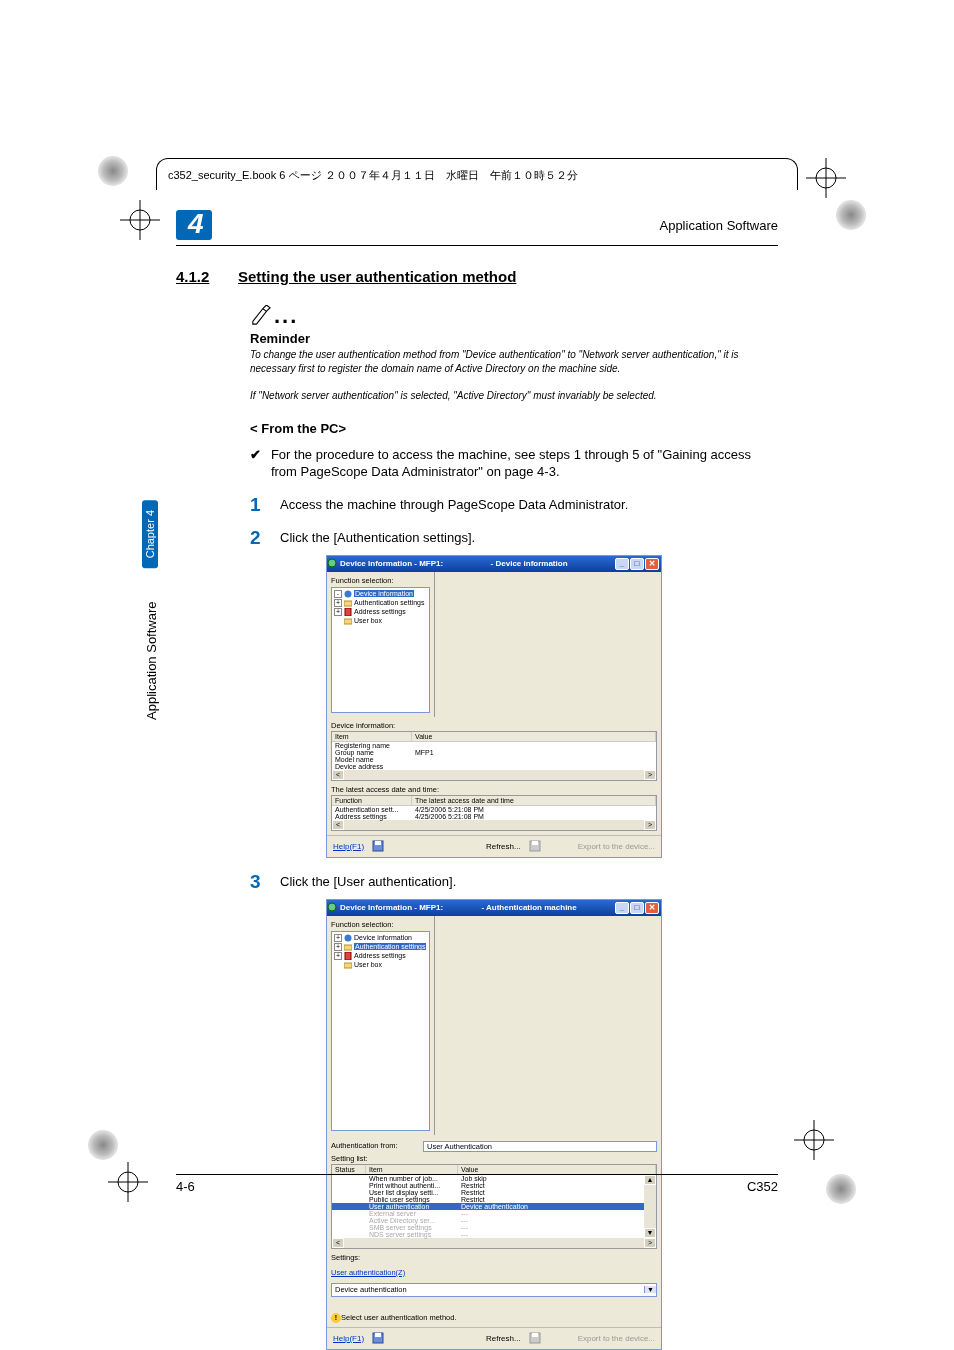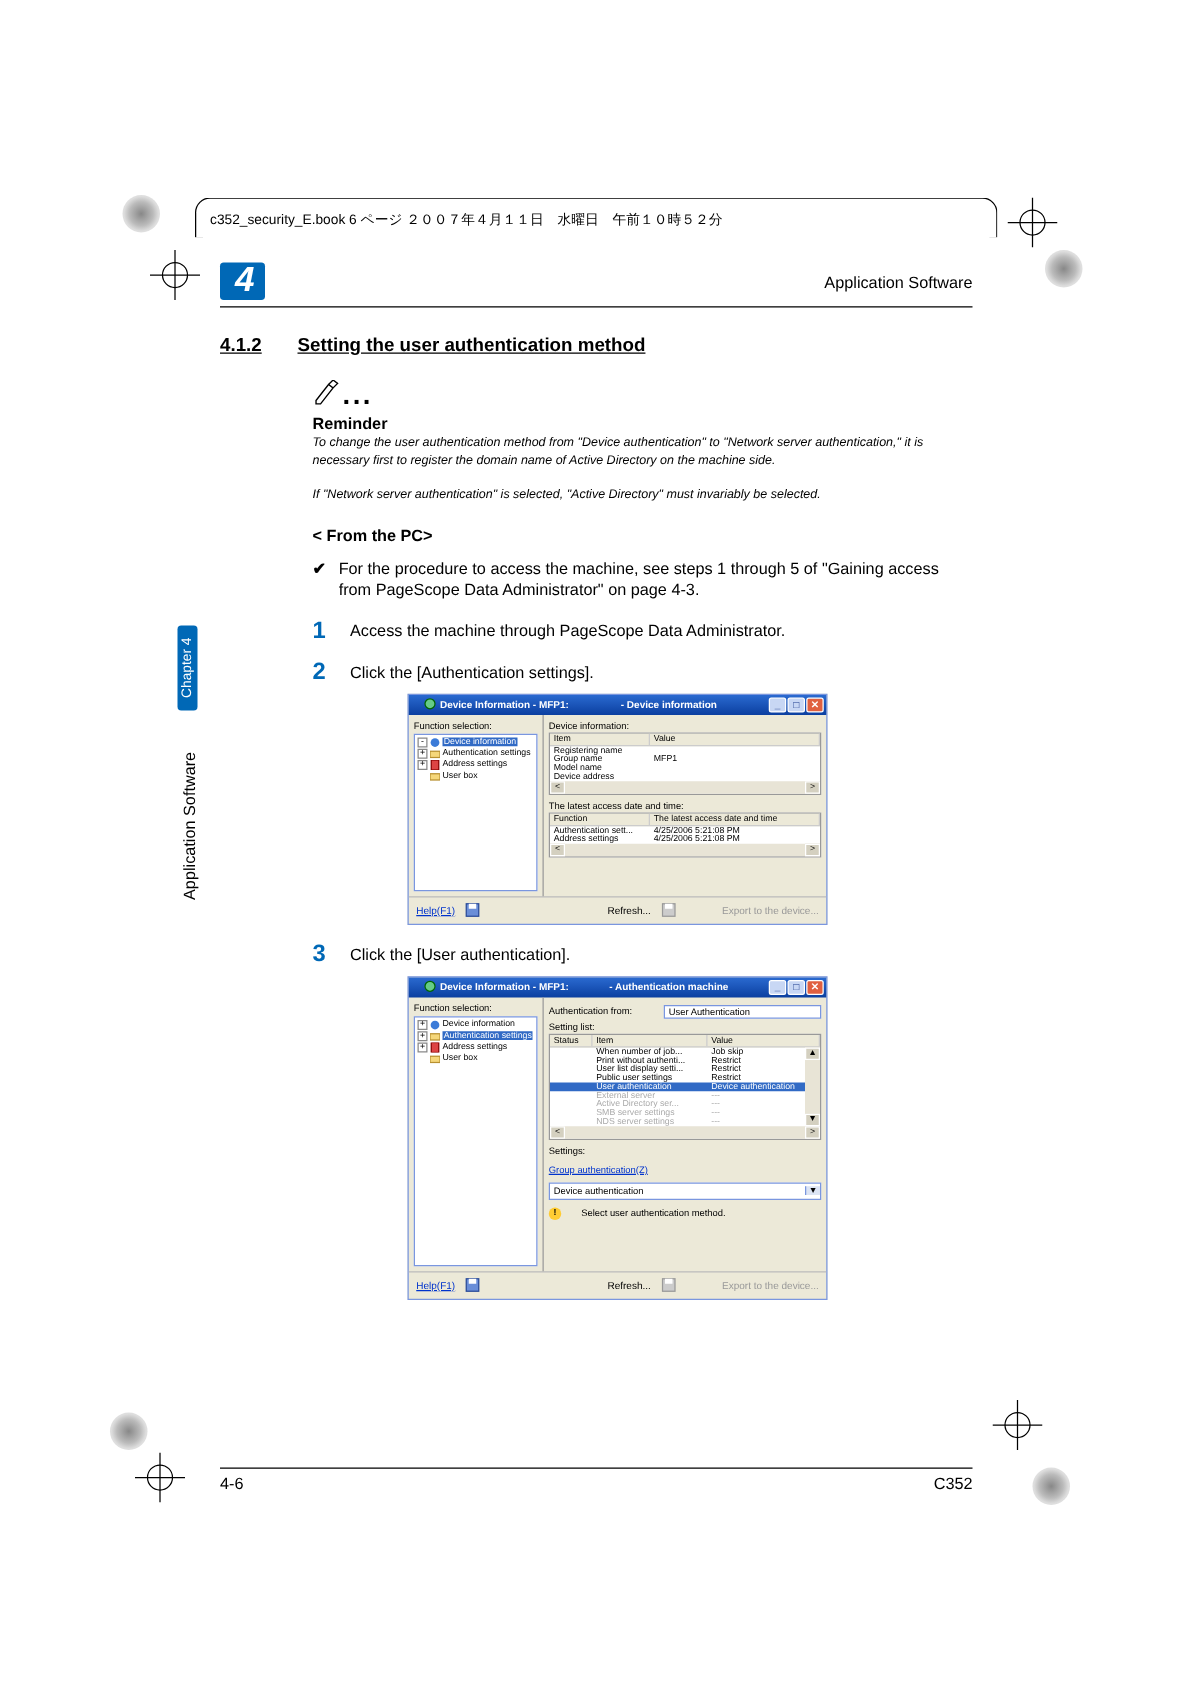--- a/index.html
+++ b/index.html
@@ -122,36 +122,36 @@
       width: 336px;
       border: 1px solid #7a96df;
       font-size: 8px;
       background: #ece9d8;
     }
     .titlebar {
       background: linear-gradient(#2a6ad0, #0b3fa0);
       color: #fff;
       display: flex;
       align-items: center;
-      padding: 2px 2px 2px 12px;
+      padding: 2px 2px 2px 0;
       font-size: 8px;
       font-weight: bold;
     }
     .titlebar .spacer { flex: 1; text-align: center; font-weight: bold;}
     .win-btns { display: flex; gap: 1px; }
     .win-btn {
       width: 14px; height: 12px;
       background: #c8d7f4;
       border: 1px solid #fff;
       border-radius: 2px;
       display: flex; align-items: center; justify-content: center;
       font-size: 8px; color: #1a3a8a;
     }
     .win-btn.close { background: #e06040; color: #fff; }
-    .sc-body { display: flex; }
+    .sc-body { display: flex; flex-direction: column; }
     .sc-left {
       width: 108px;
       border-right: 1px solid #999;
       padding: 4px;
     }
     .sc-left-title { font-size: 7.5px; margin-bottom: 2px; color: #000;}
     .tree-box {
       border: 1px solid #7a96df;
       background: #fff;
       height: 126px;
@@ -201,21 +201,21 @@
     .auth-mode-val { border: 1px solid #7a96df; background: #fff; padding: 0 3px; flex: 1;}
     .settings-label { font-size: 7.5px; margin-top: 4px;}
     .ua-link { color: #0033cc; text-decoration: underline; font-size: 7.5px; margin-top: 6px; display: block;}
     .combo {
       border: 1px solid #7a96df; background: #fff;
       display: flex; align-items: center;
       height: 14px; margin-top: 6px;
     }
     .combo-text { flex: 1; padding: 0 3px; font-size: 7.5px;}
     .combo-arrow { width: 12px; text-align: center; background: #dce4f4; border-left: 1px solid #7a96df; font-size: 7px;}
-    .hint-row { display: flex; align-items: center; margin-top: 6px; font-size: 7.5px; gap: 16px;}
+    .hint-row { display: flex; align-items: center; margin-top: 16px; font-size: 7.5px; gap: 0;}
     .info-icn {
       width: 10px; height: 10px; border-radius: 50%;
       background: #ffcc33; color: #000;
       display: inline-flex; align-items: center; justify-content: center;
       font-weight: bold; font-size: 7px;
     }
     .sel-row { background: #316ac5; color: #fff; }
     .dim-row { color: #aaa; }
 
     
@@ -574,21 +574,21 @@
               <div class="scroll-arrow" style="height:10px;">▼</div>
             </div>
           </div>
           <div class="scroll-strip">
             <div class="scroll-arrow">&lt;</div>
             <div style="flex:1"></div>
             <div class="scroll-arrow">&gt;</div>
           </div>
         </div>
         <div class="settings-label">Settings:</div>
-        <span class="ua-link">Group authentication(Z)</span>
+        <span class="ua-link">User authentication(Z)</span>
         <div class="combo">
           <div class="combo-text">Device authentication</div>
           <div class="combo-arrow">▼</div>
         </div>
         <div class="hint-row">
           <span class="info-icn">!</span>
           <span>Select user authentication method.</span>
         </div>
       </div>
     </div>

